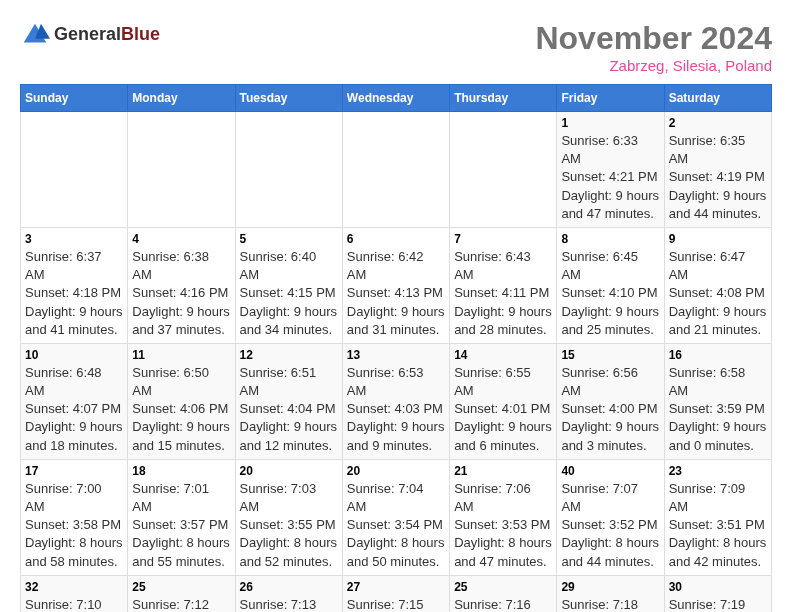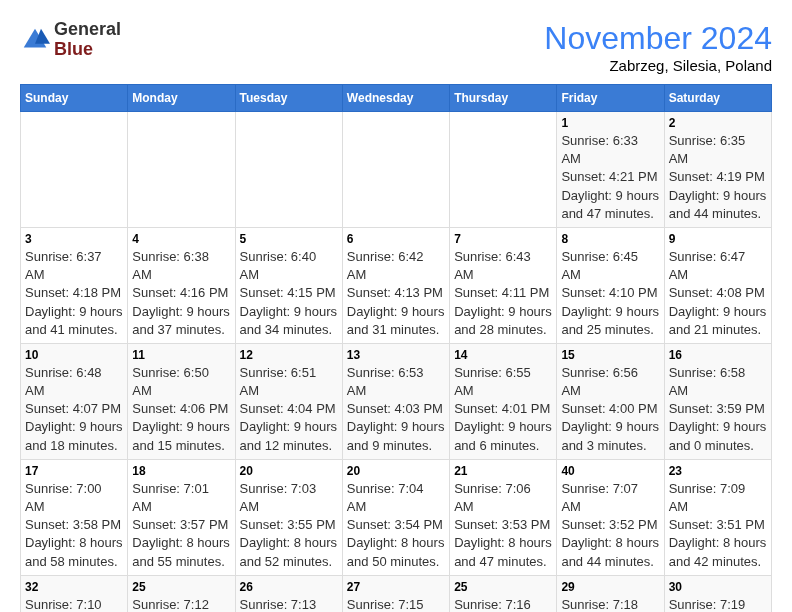--- a/index.html
+++ b/index.html
@@ -16,43 +16,43 @@
       align-items: flex-start;
       margin-bottom: 10px;
     }
     .logo {
       display: flex;
       align-items: center;
       gap: 4px;
     }
     .logo-text {
       display: flex;
-      flex-direction: column;
+      flex-direction: row;
       font-size: 18px;
       font-weight: bold;
       line-height: 1.1;
     }
     .logo-general { color: #333; }
     .logo-blue { color: #7f1d1d; }
     .logo-icon {
       width: 30px;
       height: 30px;
     }
     .title-block {
       text-align: right;
     }
     .title-block h1 {
       font-size: 32px;
-      font-weight: normal;
-      color: #3b82f6;
+      font-weight: bold;
+      color: #737373;
     }
     .title-block h2 {
       font-size: 15px;
       font-weight: normal;
-      color: #000000;
+      color: #ec4899;
     }
     .calendar {
       width: 100%;
       border-collapse: collapse;
       font-size: 11px;
     }
     .calendar thead tr th {
       background: #3a7bd5;
       color: #fff;
       padding: 6px 4px;

